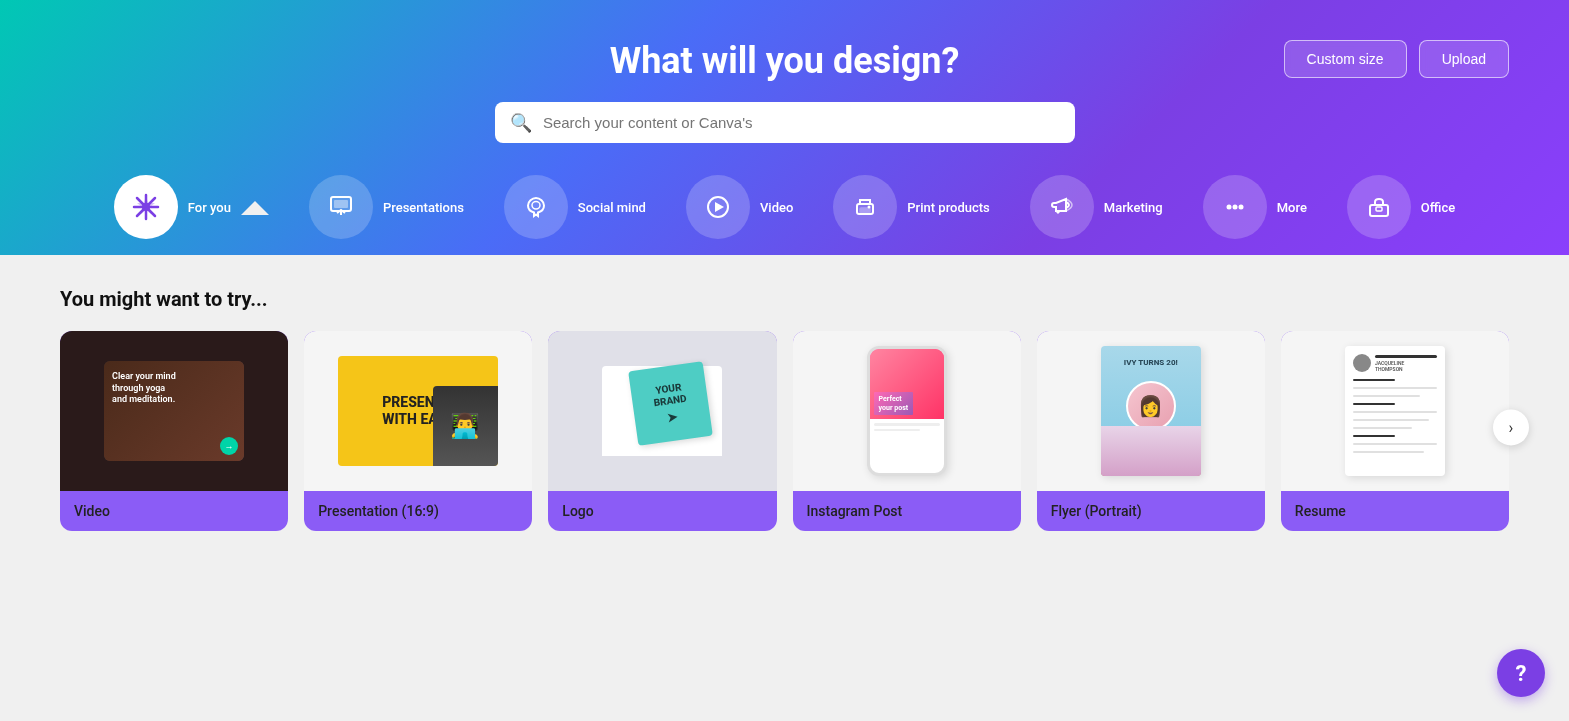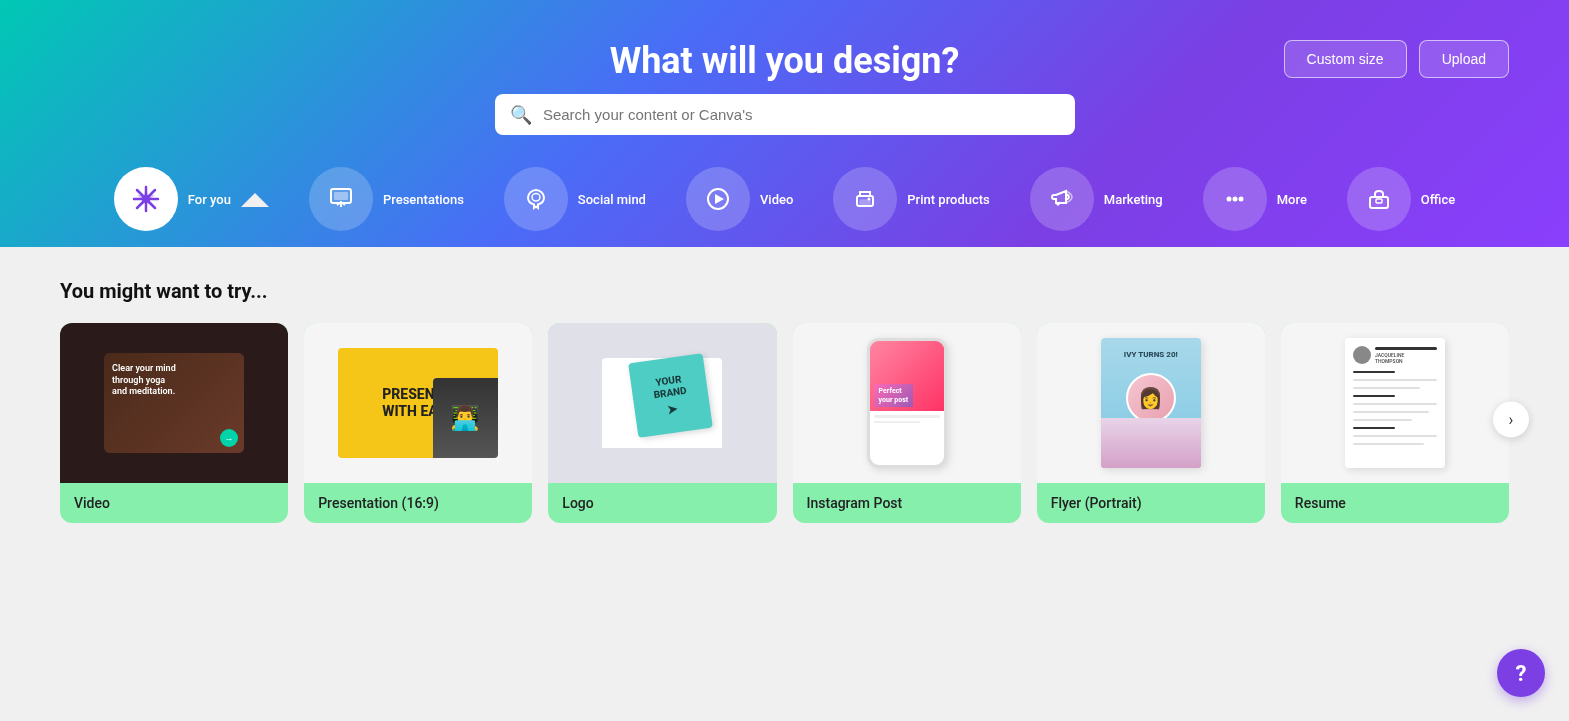--- a/index.html
+++ b/index.html
@@ -22,21 +22,21 @@
       justify-content: center;
       align-items: flex-start;
       position: relative;
     }
 
     .hero-title {
       color: white;
       font-size: 36px;
       font-weight: 700;
       text-align: center;
-      margin-bottom: 12px;
+      margin-bottom: 20px;
       flex: 1;
     }
 
     .hero-actions {
       position: absolute;
       right: 0;
       top: 0;
       display: flex;
       gap: 12px;
     }
@@ -153,21 +153,21 @@
 
     
     .cards-container {
       position: relative;
       display: flex;
       gap: 16px;
       align-items: flex-start;
     }
 
     .card {
-      background: #86efac;
+      background: #8b5cf6;
       border-radius: 12px;
       overflow: hidden;
       flex: 1;
       max-width: 240px;
       cursor: pointer;
     }
 
     .card-thumb {
       width: 100%;
       height: 160px;

